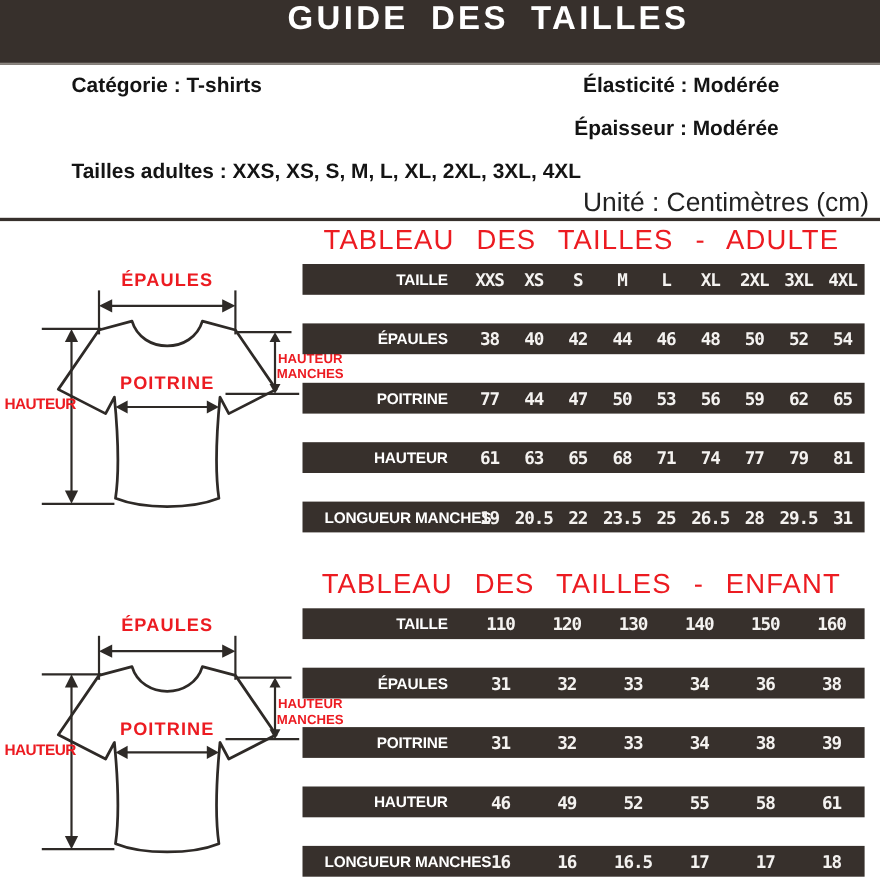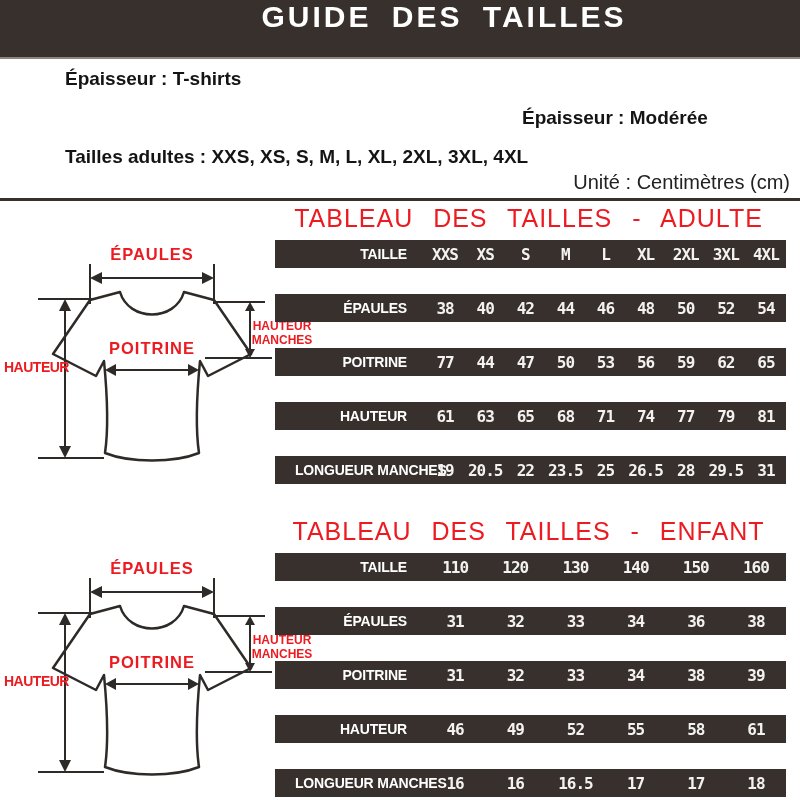--- a/index.html
+++ b/index.html
@@ -16,21 +16,21 @@
   .topbar{position:absolute;left:0;top:0;width:800px;height:57px;background:var(--dark);
     display:flex;justify-content:center;border-bottom:2px solid #8b8680;padding-left:44px;}
   .topbar h1{margin:0;color:#fff;font-size:30px;font-weight:bold;letter-spacing:3px;word-spacing:9px;}
   
   .info{position:absolute;font-size:19px;font-weight:bold;white-space:nowrap;}
   
   .ribbon{position:absolute;left:0;top:174px;width:220px;height:27px;background:var(--dark);
     border-radius:0 0 16px 0;display:flex;align-items:center;padding-left:18px;box-sizing:border-box;z-index:4;}
   .ribbon span{color:#fff;font-size:15px;font-weight:bold;letter-spacing:1.5px;}
   .hr-line{position:absolute;left:0;top:198px;width:800px;height:3px;background:var(--dark);z-index:3;}
-  .unit{position:absolute;right:10px;top:171px;font-size:20px;color:#222;white-space:nowrap;text-align:center;}
+  .unit{position:absolute;right:10px;top:171px;font-size:24px;color:#222;white-space:nowrap;text-align:center;}
   
   .tbl-title{position:absolute;left:273px;width:511px;margin:0;text-align:center;color:var(--red);
     font-size:25px;font-weight:normal;letter-spacing:1px;word-spacing:12px;white-space:nowrap;}
   
   .size-table{position:absolute;left:275px;width:511px;display:flex;flex-direction:column;gap:26px;z-index:2;}
   .trow{height:28px;background:var(--dark);display:flex;align-items:center;color:#fff;}
   .tlabel{flex:none;width:132px;padding-left:20px;box-sizing:border-box;text-align:right;
     font-size:14px;font-weight:bold;letter-spacing:-0.2px;white-space:nowrap;}
   .tvals{flex:1;display:flex;padding-left:18px;}
   .tcell{flex:1;text-align:center;font-family:"DejaVu Sans Mono",monospace;
@@ -45,22 +45,23 @@
 </style>
 </head>
 <body>
 
 <div id="page">
 
   <header class="topbar">
     <h1>GUIDE DES TAILLES</h1>
   </header>
 
-  <div class="info" style="left:65px;top:68px">Épaisseur : T-shirts</div>
+  <div class="info" style="left:65px;top:68px">Catégorie : T-shirts</div>
   <div class="info" style="left:65px;top:146px">Tailles adultes : XXS, XS, S, M, L, XL, 2XL, 3XL, 4XL</div>
+  <div class="info" style="left:530px;top:68px">Élasticité : Modérée</div>
   <div class="info" style="left:522px;top:107px">Épaisseur : Modérée</div>
 
   <div class="hr-line"></div>
   <div class="unit">Unité : Centimètres (cm)</div>
 
   <h2 class="tbl-title" style="top:204px">TABLEAU DES TAILLES - ADULTE</h2>
 
   <div class="diagram" style="top:240px">
     <svg viewBox="0 0 310 252" width="310" height="252">
       <path class="shirt" d="M118,52 C127,82 173,82 182,52 L212,60 L249,114 L206,136 L198,121 C195,152 193,186 197,213 C172,223 128,223 103,213 C107,186 105,152 102,121 L94,136 L51,114 L88,60 Z"></path>

